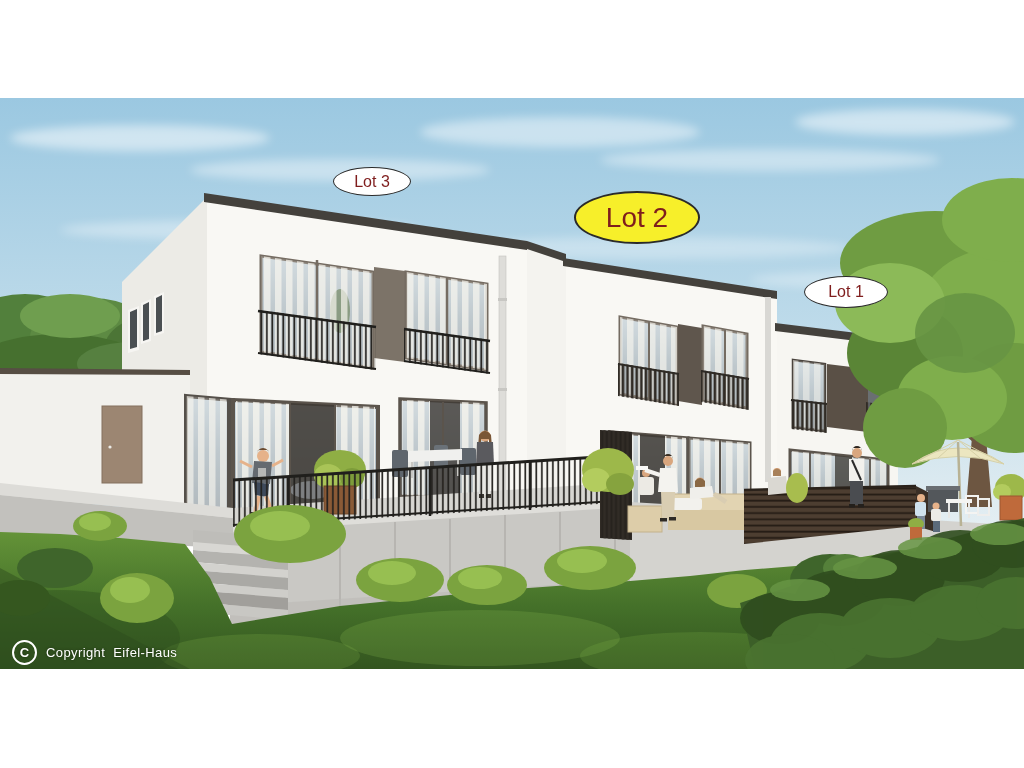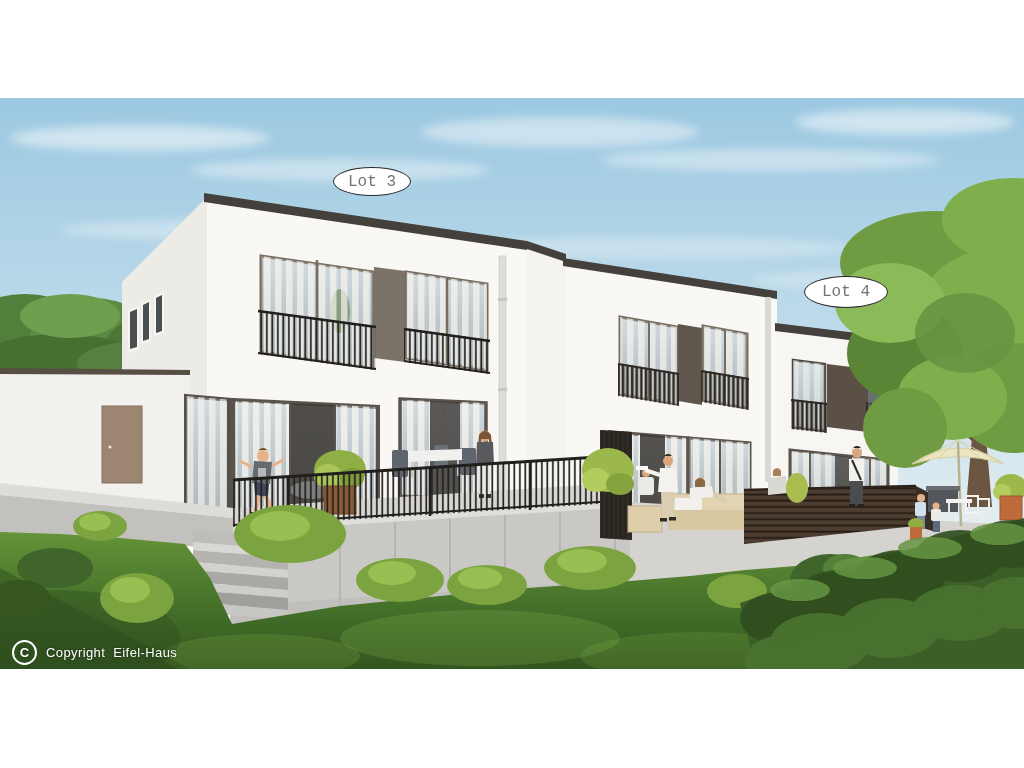--- a/index.html
+++ b/index.html
@@ -1,22 +1,22 @@
 <!DOCTYPE html>
 <html><head>
 <meta charset="utf-8">
 <style>
   html,body{margin:0;padding:0;background:#ffffff;}
   .stage{position:relative;width:1024px;height:768px;background:#ffffff;overflow:hidden;
          font-family:"Liberation Sans",sans-serif;}
   .render{position:absolute;top:98px;left:0;width:1024px;height:571px;}
   .render svg{display:block;}
   .lot-label{position:absolute;display:flex;align-items:center;justify-content:center;
-    border-radius:50%;background:#ffffff;border:1.5px solid #2a2a2a;color:#737373;
-    font-family:Liberation Mono, monospace;line-height:1;}
+    border-radius:50%;background:#ffffff;border:1.5px solid #2a2a2a;color:#7f1d1d;
+    font-family:Liberation Sans, sans-serif;line-height:1;}
   .lot-label.l3{left:333px;top:167px;width:76px;height:27px;font-size:16px;}
   .lot-label.l2{left:574px;top:191px;width:122px;height:49px;font-size:28px;
     background:#f7ef2a;border-width:2px;}
   .lot-label.l1{left:804px;top:276px;width:82px;height:30px;font-size:16px;}
   .copyright{position:absolute;left:12px;top:640px;display:flex;align-items:center;gap:9px;
     color:#ffffff;text-shadow:0 0 3px rgba(0,0,0,.45);}
   .copyright .csym{width:21px;height:21px;border:2px solid #ffffff;border-radius:50%;
     display:flex;align-items:center;justify-content:center;font-size:13px;font-weight:bold;}
   .copyright .ctext{font-size:13px;font-weight:normal;letter-spacing:.4px;white-space:pre;}
 </style>
@@ -452,19 +452,20 @@
         <ellipse cx="800" cy="492" rx="30" ry="11"></ellipse>
             <ellipse cx="865" cy="470" rx="32" ry="11"></ellipse>
         <ellipse cx="930" cy="450" rx="32" ry="11"></ellipse>
             <ellipse cx="1000" cy="436" rx="30" ry="11"></ellipse>
       </g>
     </g>
   </svg>
   </div>
 
   <div class="lot-label l3">Lot 3</div>
-  <div class="lot-label l1">Lot 4</div>
+  <div class="lot-label l2">Lot 2</div>
+  <div class="lot-label l1">Lot 1</div>
 
   <div class="copyright">
     <span class="csym">C</span>
     <span class="ctext">Copyright  Eifel-Haus</span>
   </div>
 </div>
 
 </body></html>

